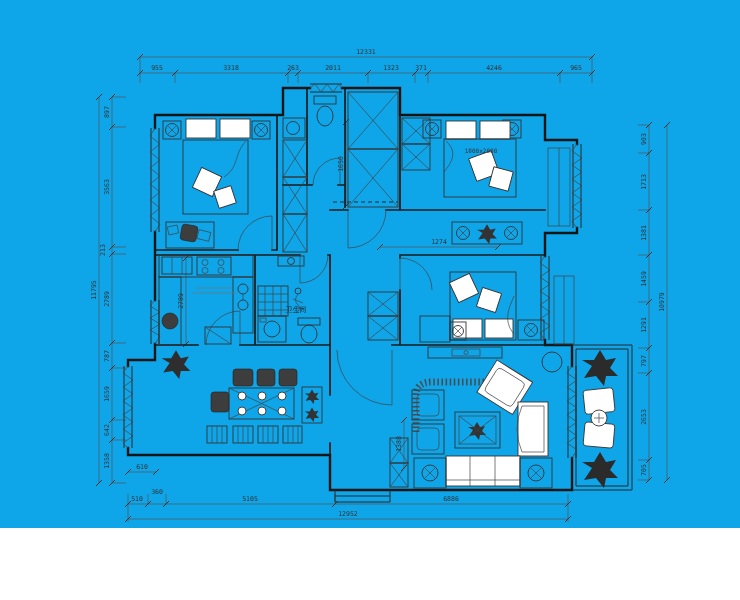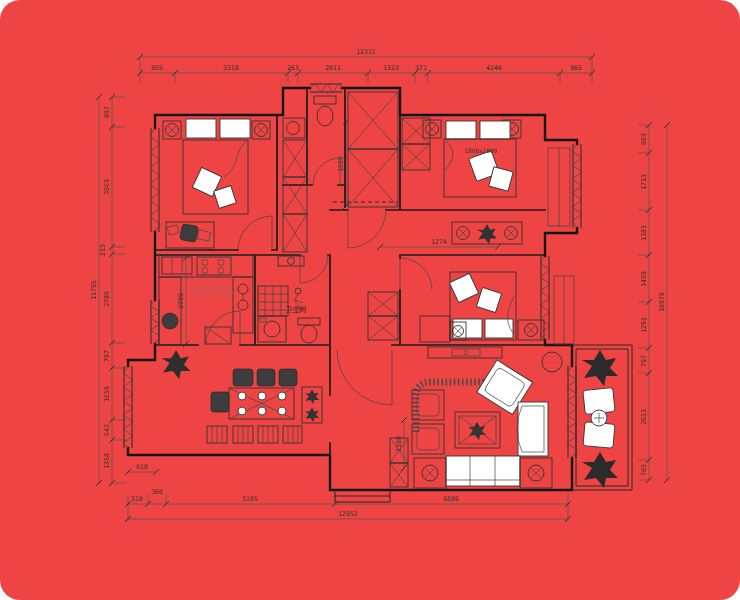--- a/index.html
+++ b/index.html
@@ -1,17 +1,17 @@
 <!DOCTYPE html>
 <html><head>
 <meta charset="utf-8">
 <style>
   html,body{margin:0;padding:0;background:#fff;}
-  .stage{position:relative;width:740px;height:600px;background:#ef4444;overflow:hidden;
-         font-family:"DejaVu Sans",sans-serif;border-radius:20px;}
+  .stage{position:relative;width:740px;height:528px;background:#0ea5e9;overflow:hidden;
+         font-family:"DejaVu Sans",sans-serif;}
   svg{position:absolute;left:0;top:0;}
   .w3{stroke:#151515;stroke-width:2.4;fill:none;stroke-linecap:square;}
   .w2{stroke:#1b1b1b;stroke-width:1.7;fill:none;stroke-linecap:square;}
   .w1{stroke:#2a2a2a;stroke-width:1;fill:none;}
   .f{stroke:#333;stroke-width:0.9;fill:none;}
   .fw{stroke:#333;stroke-width:0.9;fill:#fff;}
   .fl{stroke:#444;stroke-width:0.7;fill:none;}
   .dk{fill:#3d3d3d;stroke:#222;stroke-width:0.6;}
   .dim{stroke:#555;stroke-width:0.7;fill:none;}
   .tick{stroke:#333;stroke-width:1;fill:none;}

